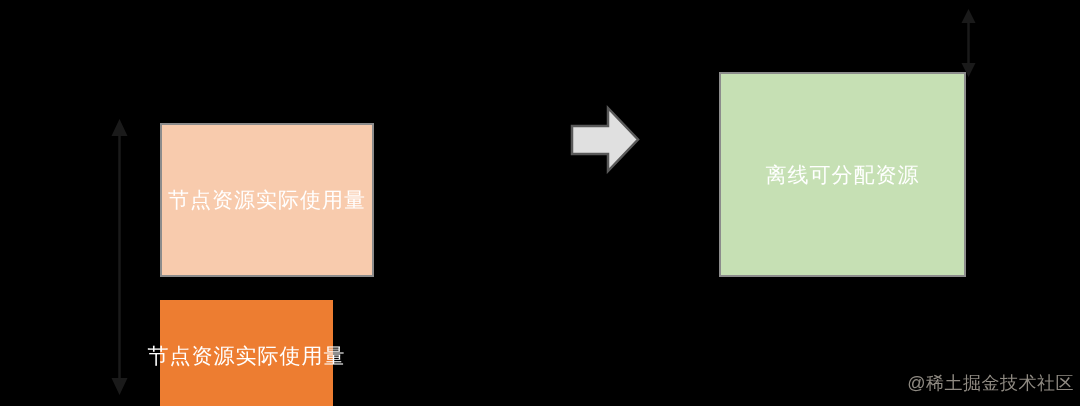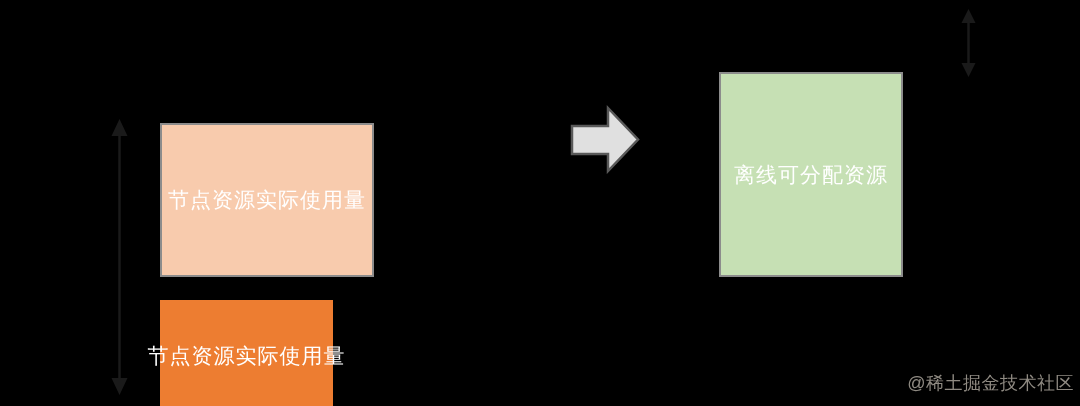--- a/index.html
+++ b/index.html
@@ -41,21 +41,21 @@
   .box-usage {
     left: 160px; top: 277px;
     width: 173px; height: 112px;
     border: none;
     margin-top: 23px;
   }
 
   
   .box-offline {
     left: 719px; top: 72px;
-    width: 184px; height: 205px;
+    width: 247px; height: 205px;
     border: 2px solid #8C8C8C;
   }
 
   
   .measure-left  { left: 108px; top: 117px; }
   .measure-right { left: 958px; top: 8px; }
 
   
   .block-arrow { left: 570px; top: 104px; }
 

